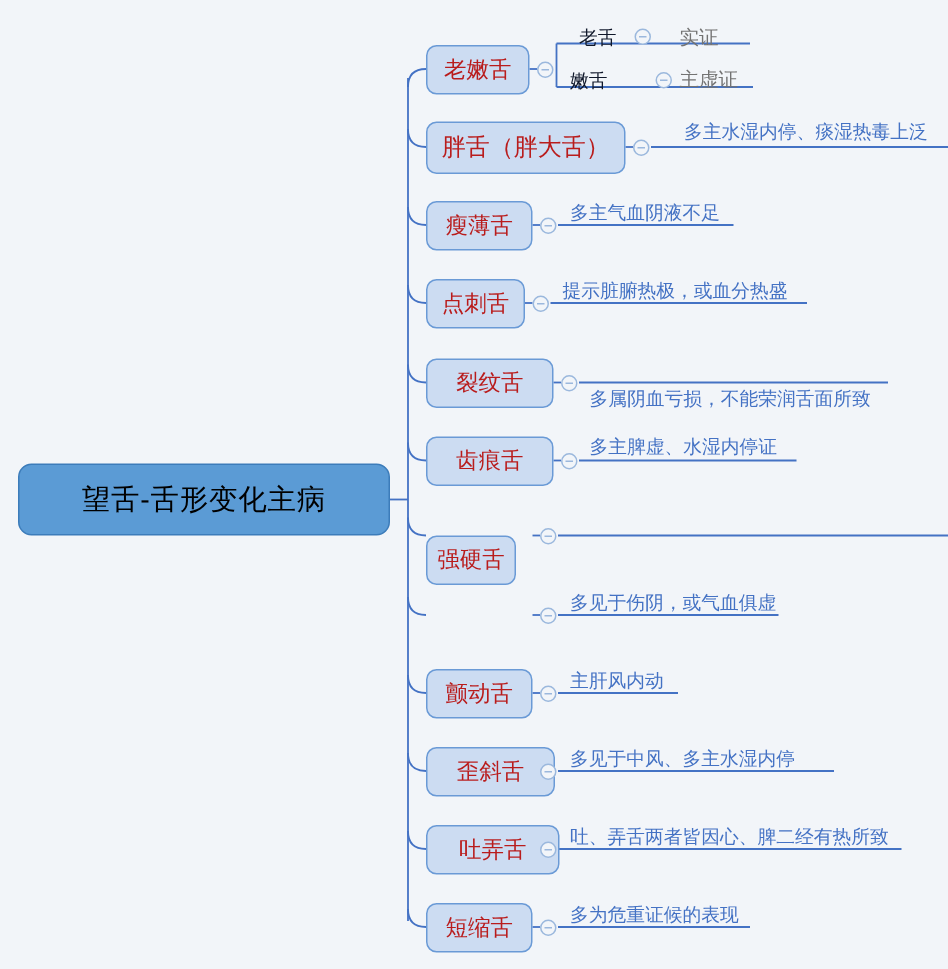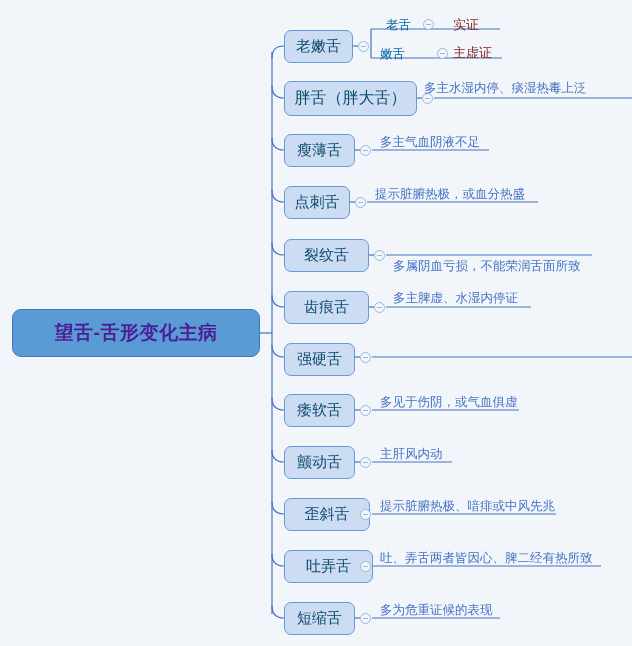--- a/index.html
+++ b/index.html
@@ -38,38 +38,37 @@
     top: 309px;
     width: 248px;
     height: 48px;
     box-sizing: border-box;
     background: #5b9bd5;
     border: 1.5px solid #3c7cba;
     border-radius: 9px;
     display: flex;
     align-items: center;
     justify-content: center;
-    color: #4c1d95;
+    color: #000000;
     font-size: 19px;
     letter-spacing: 0.5px;
     white-space: nowrap;
-    font-weight: bold;
   }
 
   
   .branch-node {
     position: absolute;
     box-sizing: border-box;
     background: #ccdcf2;
     border: 1.3px solid #6a9ad6;
     border-radius: 7px;
     display: flex;
     align-items: center;
     justify-content: center;
-    color: #0c4a6e;
+    color: #b91c1c;
     font-size: 15px;
     white-space: nowrap;
     height: 33px;
     padding: 0 10px;
   }
 
   
   .leaf {
     position: absolute;
     color: #4472c4;
@@ -94,28 +93,28 @@
     left: 2px;
     top: 4px;
     width: 5px;
     height: 1px;
     background: #9bb8dd;
   }
 
   
   .sub-label {
     position: absolute;
-    color: #0369a1;
+    color: #0f172a;
     font-size: 12.5px;
     white-space: nowrap;
     line-height: 1;
   }
   .sub-value {
     position: absolute;
-    color: #7f1d1d;
+    color: #737373;
     font-size: 13px;
     white-space: nowrap;
     line-height: 1;
   }
 </style>
 </head>
 <body>
 
 <div id="canvas">
 
@@ -189,23 +188,22 @@
   <div class="branch-node" style="left:284px; top:81px; width:133px; height:35px; font-size:16px;">胖舌（胖大舌）</div>
 
   <div class="branch-node" style="left:284px; top:186px; width:66px;">点刺舌</div>
 
   <div class="branch-node" style="left:284px; top:134px; width:71px;">瘦薄舌</div>
 
   <div class="branch-node" style="left:284px; top:239px; width:85px;">裂纹舌</div>
 
   <div class="branch-node" style="left:284px; top:291px; width:85px;">齿痕舌</div>
 
-  <div class="branch-node" style="left:284px; top:343px; width:71px;">强硬舌</div>
-
-  <div class="branch-node" style="left:284px; top:394px; width:71px;">痿软舌</div>
+  <div class="branch-node" style="left:284px; top:357px; width:60px;">强硬舌</div>
+
 
   <div class="branch-node" style="left:284px; top:446px; width:71px;">颤动舌</div>
 
   <div class="branch-node" style="left:284px; top:498px; width:86px;">歪斜舌</div>
 
   <div class="branch-node" style="left:284px; top:550px; width:89px;">吐弄舌</div>
 
   <div class="branch-node" style="left:284px; top:602px; width:71px;">短缩舌</div>
 
   <div class="bullet" style="left:358px; top:41px;"></div>
@@ -223,34 +221,34 @@
 
   <div class="bullet" style="left:423px; top:19px;"></div>
   <div class="bullet" style="left:437px; top:48px;"></div>
 
   <div class="sub-label" style="left:386px; top:19px;">老舌</div>
   <div class="sub-value" style="left:453px; top:18px;">实证</div>
 
   <div class="sub-label" style="left:380px; top:48px;">嫩舌</div>
   <div class="sub-value" style="left:453px; top:46px;">主虚证</div>
 
-  <div class="leaf" style="left:424px; top:82px;">多主水湿内停、痰湿热毒上泛</div>
+  <div class="leaf" style="left:456px; top:82px;">多主水湿内停、痰湿热毒上泛</div>
 
   <div class="leaf" style="left:380px; top:136px;">多主气血阴液不足</div>
 
   <div class="leaf" style="left:375px; top:188px;">提示脏腑热极，或血分热盛</div>
 
   <div class="leaf" style="left:393px; top:240px;margin-top:20px;">多属阴血亏损，不能荣润舌面所致</div>
 
   <div class="leaf" style="left:393px; top:292px;">多主脾虚、水湿内停证</div>
 
 
   <div class="leaf" style="left:380px; top:396px;">多见于伤阴，或气血俱虚</div>
 
   <div class="leaf" style="left:380px; top:448px;">主肝风内动</div>
 
-  <div class="leaf" style="left:380px; top:500px;">提示脏腑热极、喑痱或中风先兆</div>
+  <div class="leaf" style="left:380px; top:500px;">多见于中风、多主水湿内停</div>
 
   <div class="leaf" style="left:380px; top:552px;">吐、弄舌两者皆因心、脾二经有热所致</div>
 
   <div class="leaf" style="left:380px; top:604px;">多为危重证候的表现</div>
 
 </div>
 
 </body></html>

